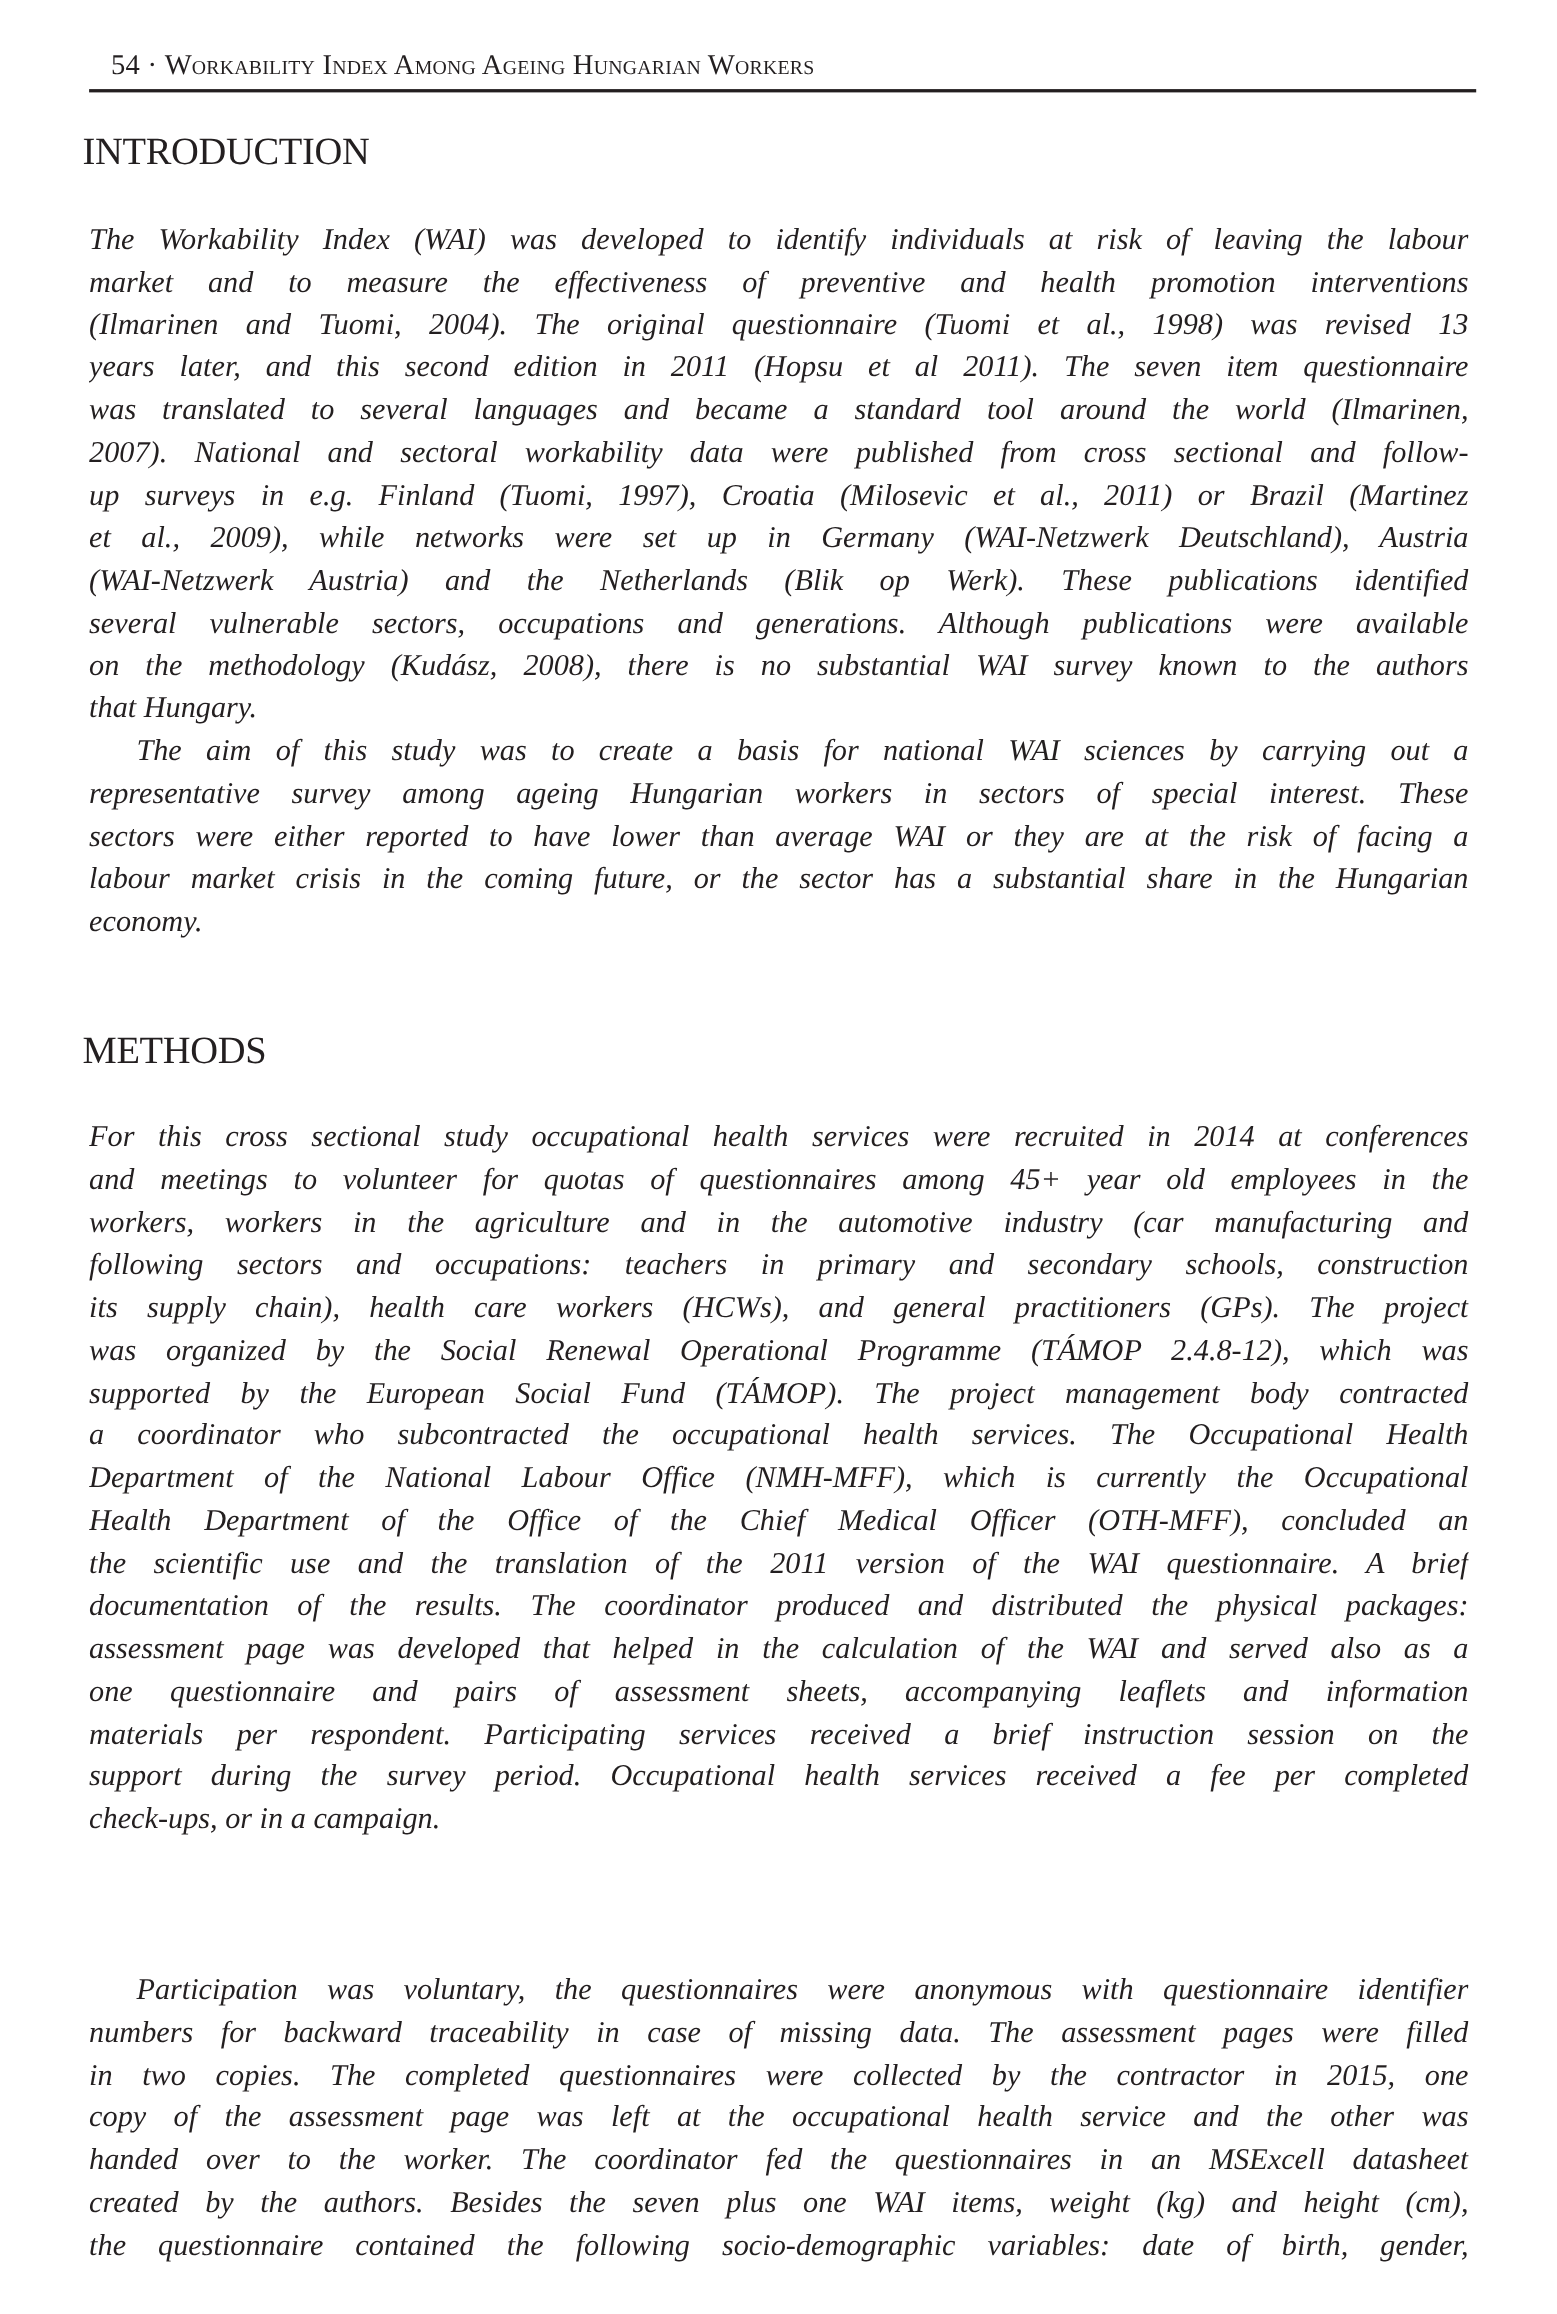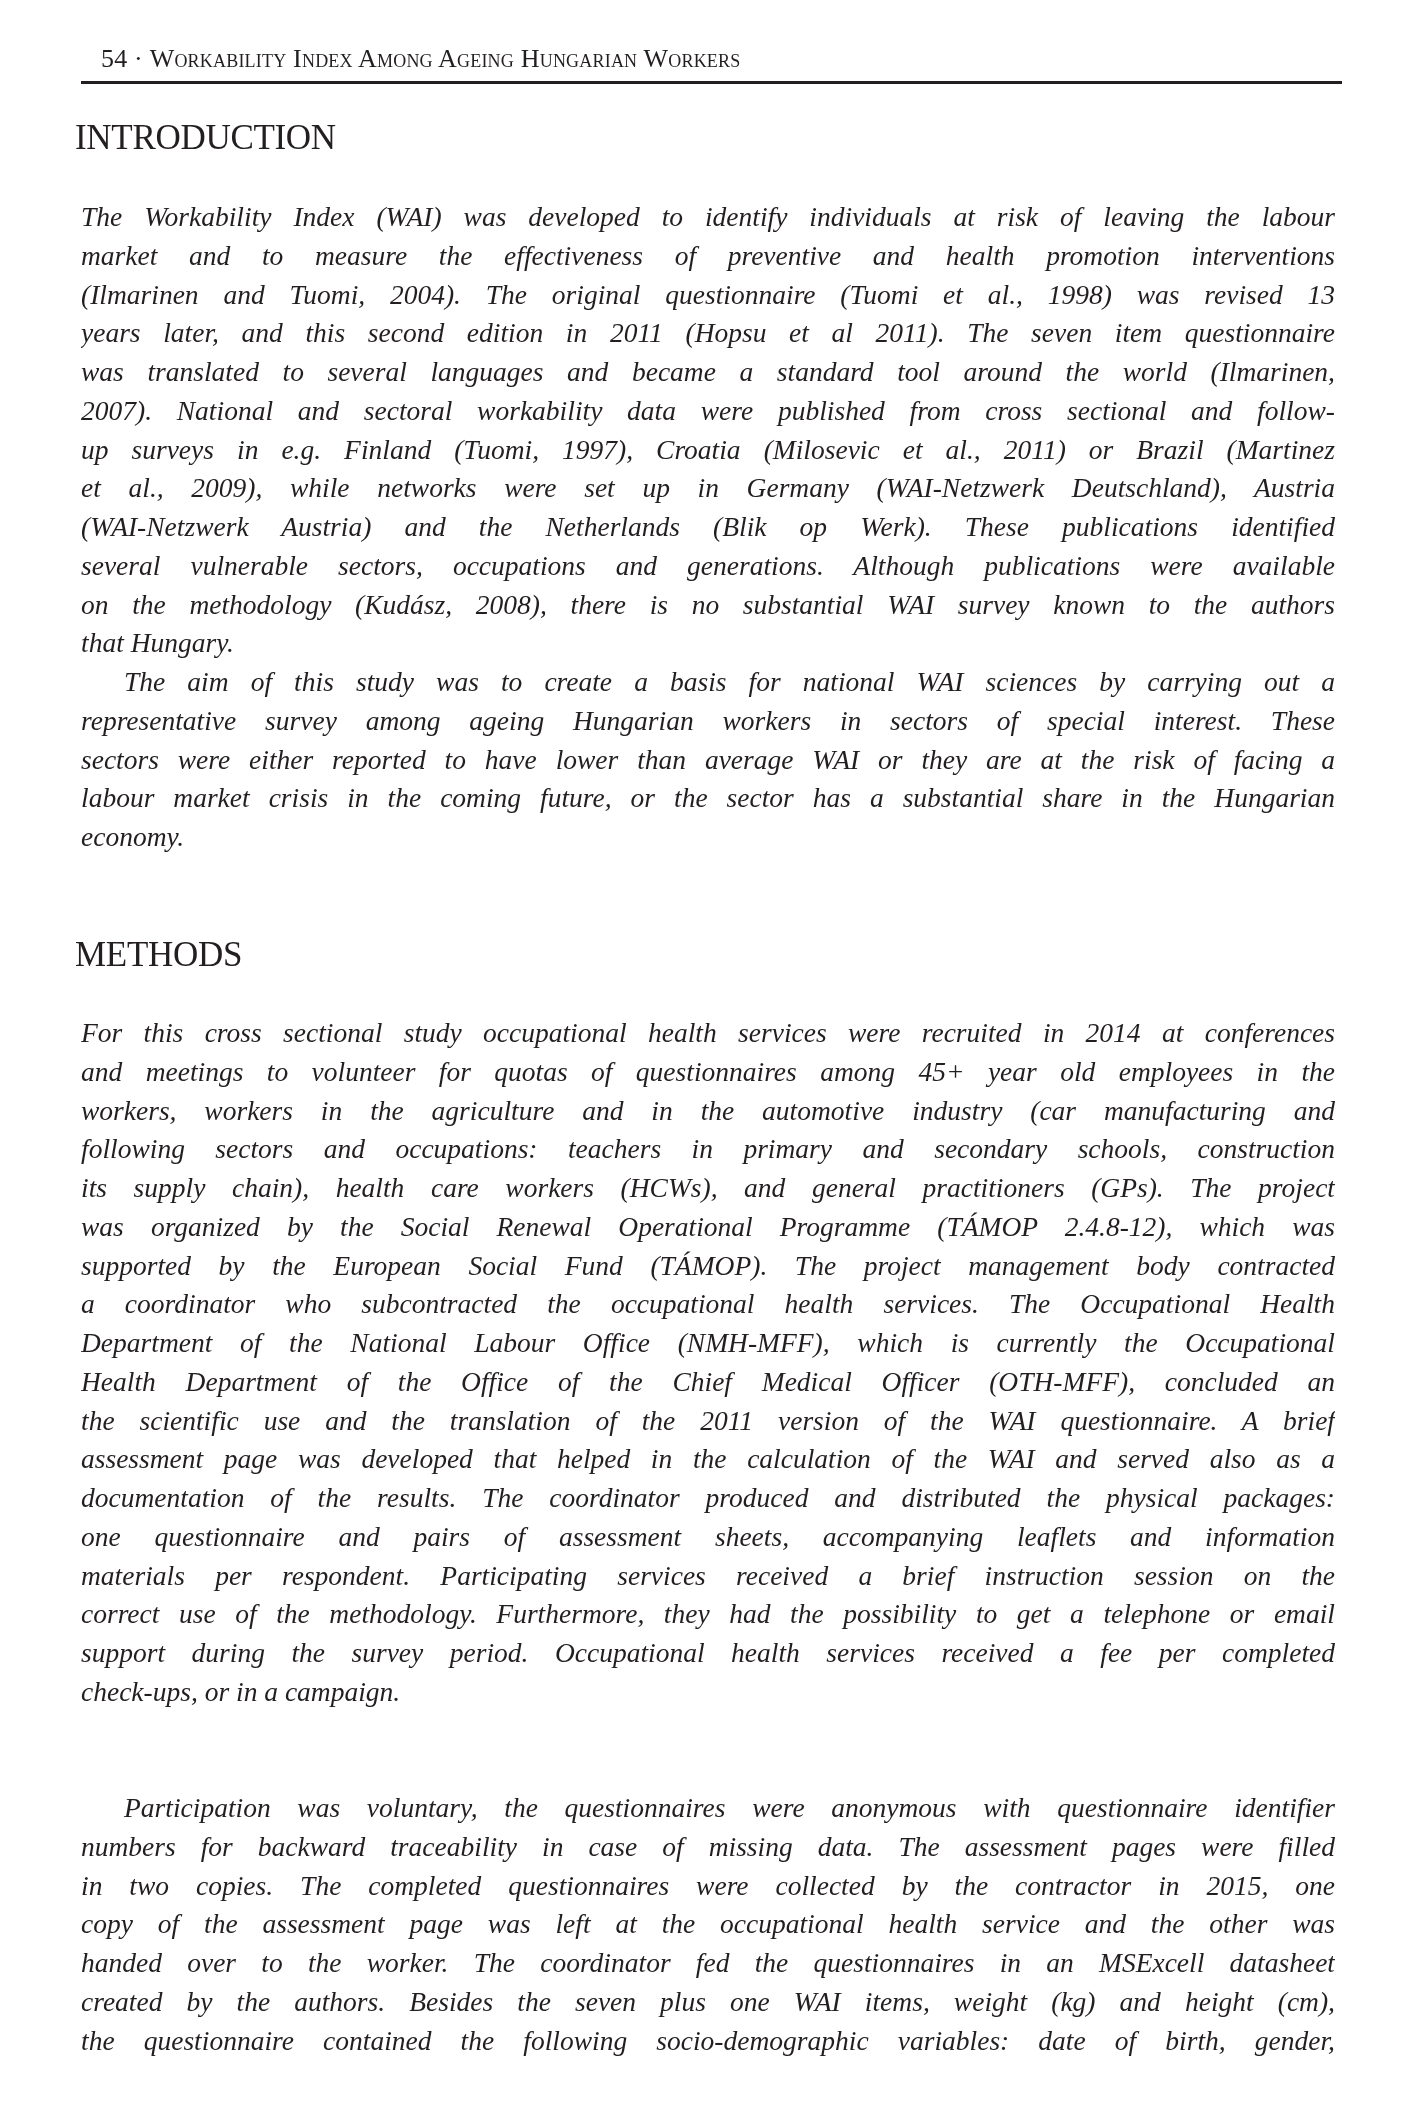--- a/index.html
+++ b/index.html
@@ -51,25 +51,24 @@
     <div class="line">and meetings to volunteer for quotas of questionnaires among 45+ year old employees in the</div>
     <div class="line">workers, workers in the agriculture and in the automotive industry (car manufacturing and</div>
     <div class="line">following sectors and occupations: teachers in primary and secondary schools, construction</div>
     <div class="line">its supply chain), health care workers (HCWs), and general practitioners (GPs). The project</div>
     <div class="line">was organized by the Social Renewal Operational Programme (TÁMOP 2.4.8-12), which was</div>
     <div class="line">supported by the European Social Fund (TÁMOP). The project management body contracted</div>
     <div class="line">a coordinator who subcontracted the occupational health services. The Occupational Health</div>
     <div class="line">Department of the National Labour Office (NMH-MFF), which is currently the Occupational</div>
     <div class="line">Health Department of the Office of the Chief Medical Officer (OTH-MFF), concluded an</div>
     <div class="line">the scientific use and the translation of the 2011 version of the WAI questionnaire. A brief</div>
+    <div class="line">documentation of the results. The coordinator produced and distributed the physical packages:</div>
     <div class="line">assessment page was developed that helped in the calculation of the WAI and served also as a</div>
-    <div class="line">documentation of the results. The coordinator produced and distributed the physical packages:</div>
     <div class="line">one questionnaire and pairs of assessment sheets, accompanying leaflets and information</div>
     <div class="line">materials per respondent. Participating services received a brief instruction session on the</div>
-    <div class="line">correct use of the methodology. Furthermore, they had the possibility to get a telephone or email</div>
     <div class="line">support during the survey period. Occupational health services received a fee per completed</div>
     <div class="line last">check-ups, or in a campaign.</div>
   </div>
 <div class="block" style="top:1789px">
     <div class="line indent">Participation was voluntary, the questionnaires were anonymous with questionnaire identifier</div>
     <div class="line">numbers for backward traceability in case of missing data. The assessment pages were filled</div>
     <div class="line">in two copies. The completed questionnaires were collected by the contractor in 2015, one</div>
     <div class="line">copy of the assessment page was left at the occupational health service and the other was</div>
     <div class="line">handed over to the worker. The coordinator fed the questionnaires in an MSExcell datasheet</div>
     <div class="line">created by the authors. Besides the seven plus one WAI items, weight (kg) and height (cm),</div>

